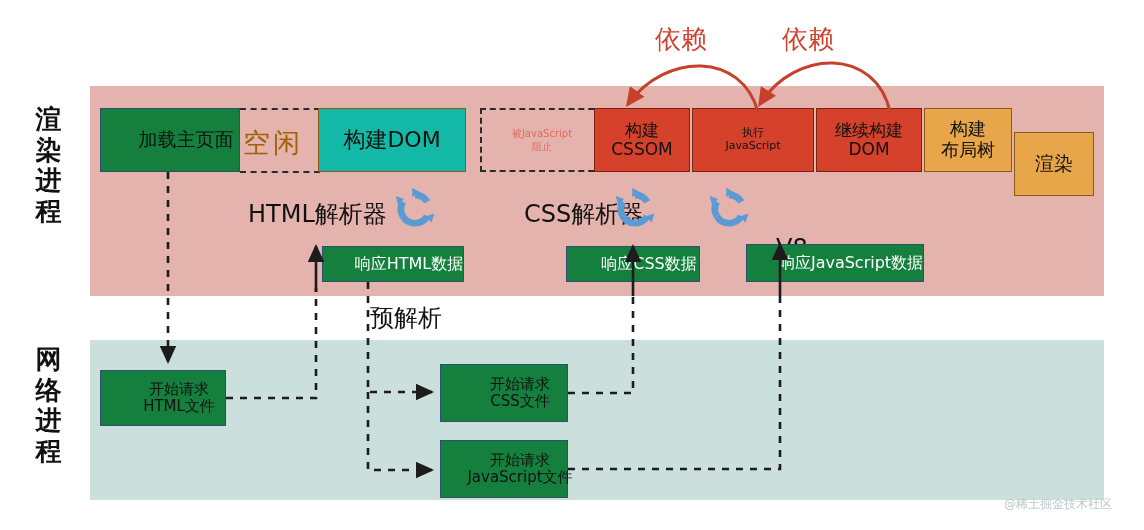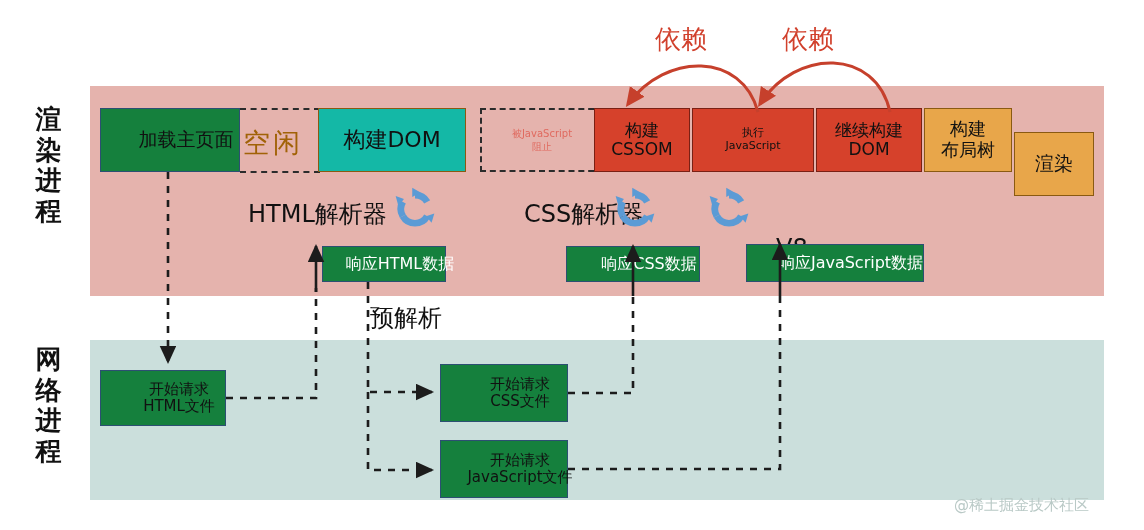--- a/index.html
+++ b/index.html
@@ -56,39 +56,39 @@
   #cap-css-parser{left:492px;top:198px;margin-left:32px;}
   #cap-v8{left:776px;top:196px;margin-top:38px;}
 
   
   .refresh-icon{position:absolute;width:46px;height:46px;}
   #icon-html-refresh{left:392px;top:186px;}
   #icon-css-refresh{left:612px;top:186px;}
   #icon-v8-refresh{left:706px;top:186px;}
 
   
-  #box-resp-html{left:322px;top:246px;width:124px;height:36px;font-size:16px;color:#fff;}
+  #box-resp-html{left:322px;top:246px;width:142px;height:36px;font-size:16px;color:#fff;}
   #box-resp-css{left:566px;top:246px;width:134px;height:36px;font-size:16px;color:#fff;}
   #box-resp-js{left:710px;top:244px;width:178px;height:38px;font-size:16px;color:#fff;margin-left:36px;}
 
   
   #box-req-html{left:100px;top:370px;width:126px;height:56px;font-size:15px;}
   #box-req-css{left:440px;top:364px;width:128px;height:58px;font-size:15px;}
   #box-req-js{left:440px;top:440px;width:128px;height:58px;font-size:15px;}
 
   
   #cap-pre-parse{position:absolute;left:370px;top:302px;font-size:24px;color:#111;}
 
   
   .dep-label{position:absolute;font-size:26px;color:#d1402c;white-space:nowrap;}
   #dep-1{left:655px;top:22px;}
   #dep-2{left:782px;top:22px;}
 
   
-  #watermark{position:absolute;left:954px;top:496px;font-size:15px;color:#b9c9c6;
+  #watermark{position:absolute;left:1004px;top:496px;font-size:12px;color:#b9c9c6;
              white-space:nowrap;}
 
   svg.overlay{position:absolute;left:0;top:0;width:1144px;height:530px;
               pointer-events:none;overflow:visible;}
 </style>
 </head>
 <body>
 
 <div id="stage">
 

